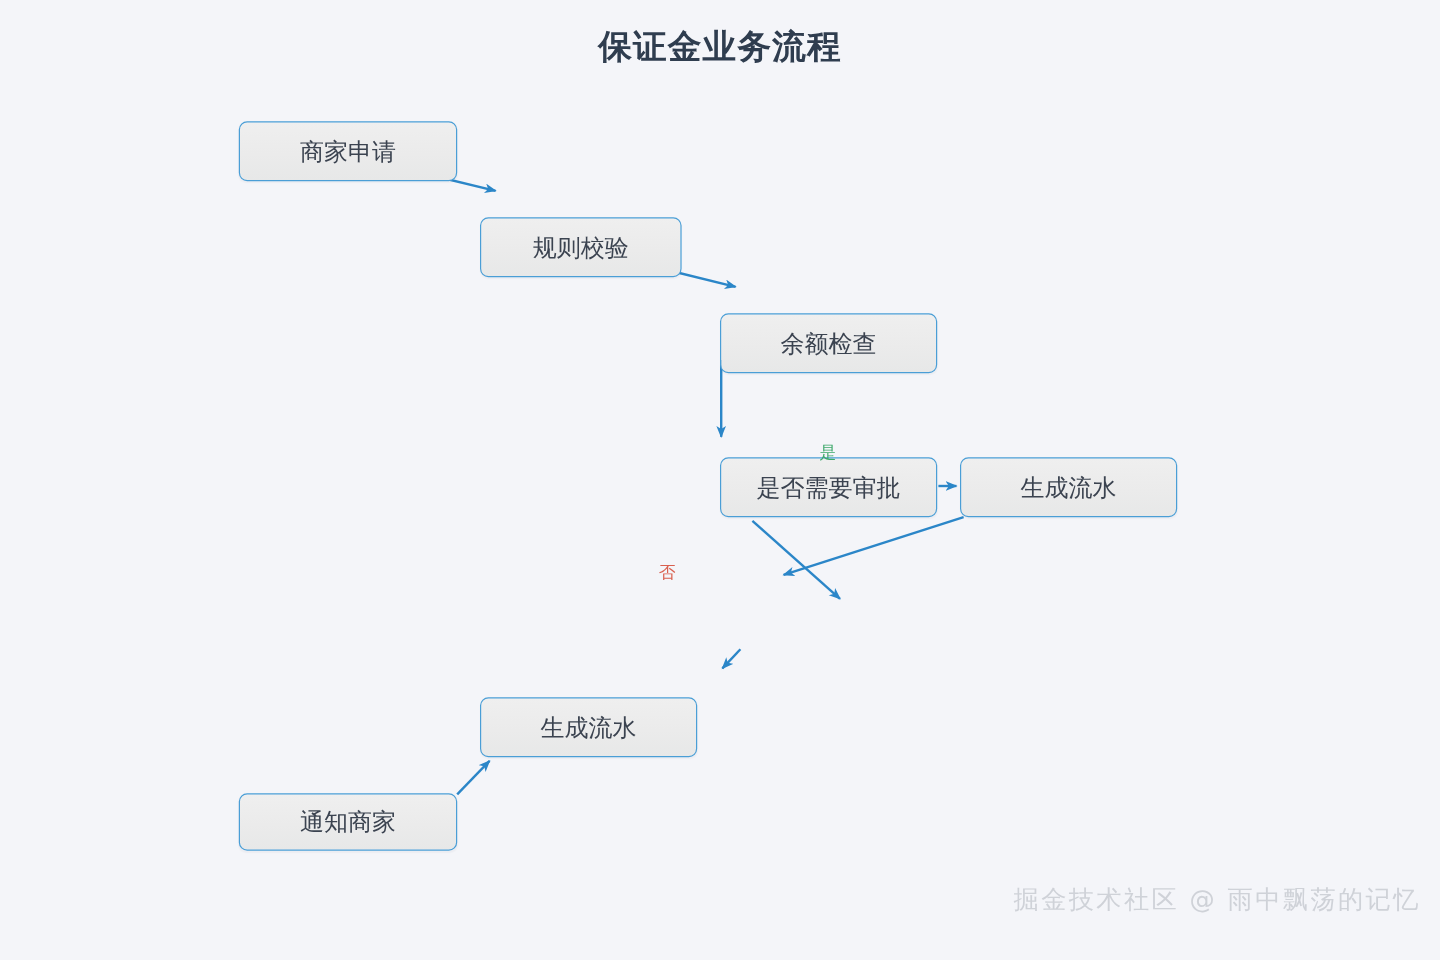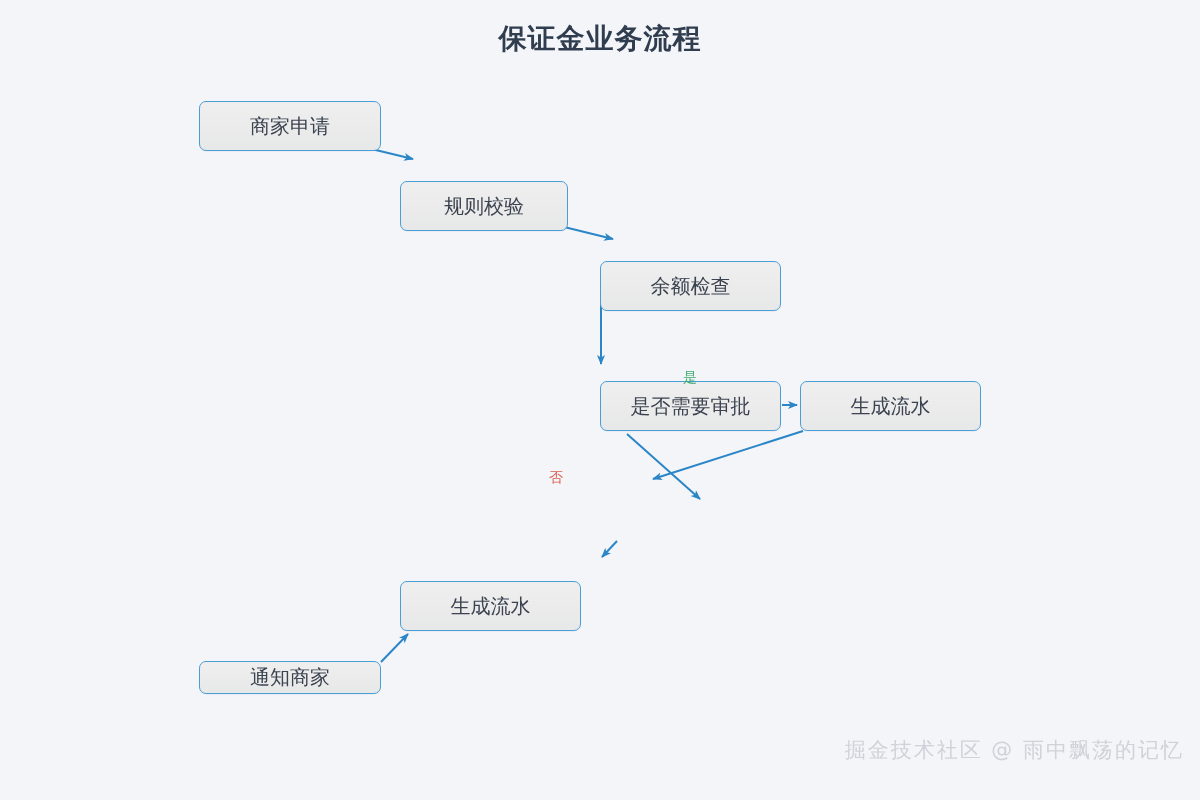--- a/index.html
+++ b/index.html
@@ -106,21 +106,21 @@
     </div>
   <div class="node" style="left:600px;top:381px;width:181px;height:50px;">
       <span>是否需要审批</span>
     </div>
   <div class="node" style="left:800px;top:381px;width:181px;height:50px;">
       <span>生成流水</span>
     </div>
   <div class="node" style="left:400px;top:581px;width:181px;height:50px;">
       <span>生成流水</span>
     </div>
-  <div class="node" style="left:199px;top:661px;width:182px;height:33px;">
+  <div class="node" style="left:199px;top:661px;width:182px;height:48px;">
       <span>通知商家</span>
     </div>
 
   <div class="edge-label yes" style="left:683px;top:369px;">是</div>
   <div class="edge-label no" style="left:549px;top:469px;">否</div>
 
   <div id="watermark">掘金技术社区 @ 雨中飘荡的记忆</div>
 
 </div>
 

